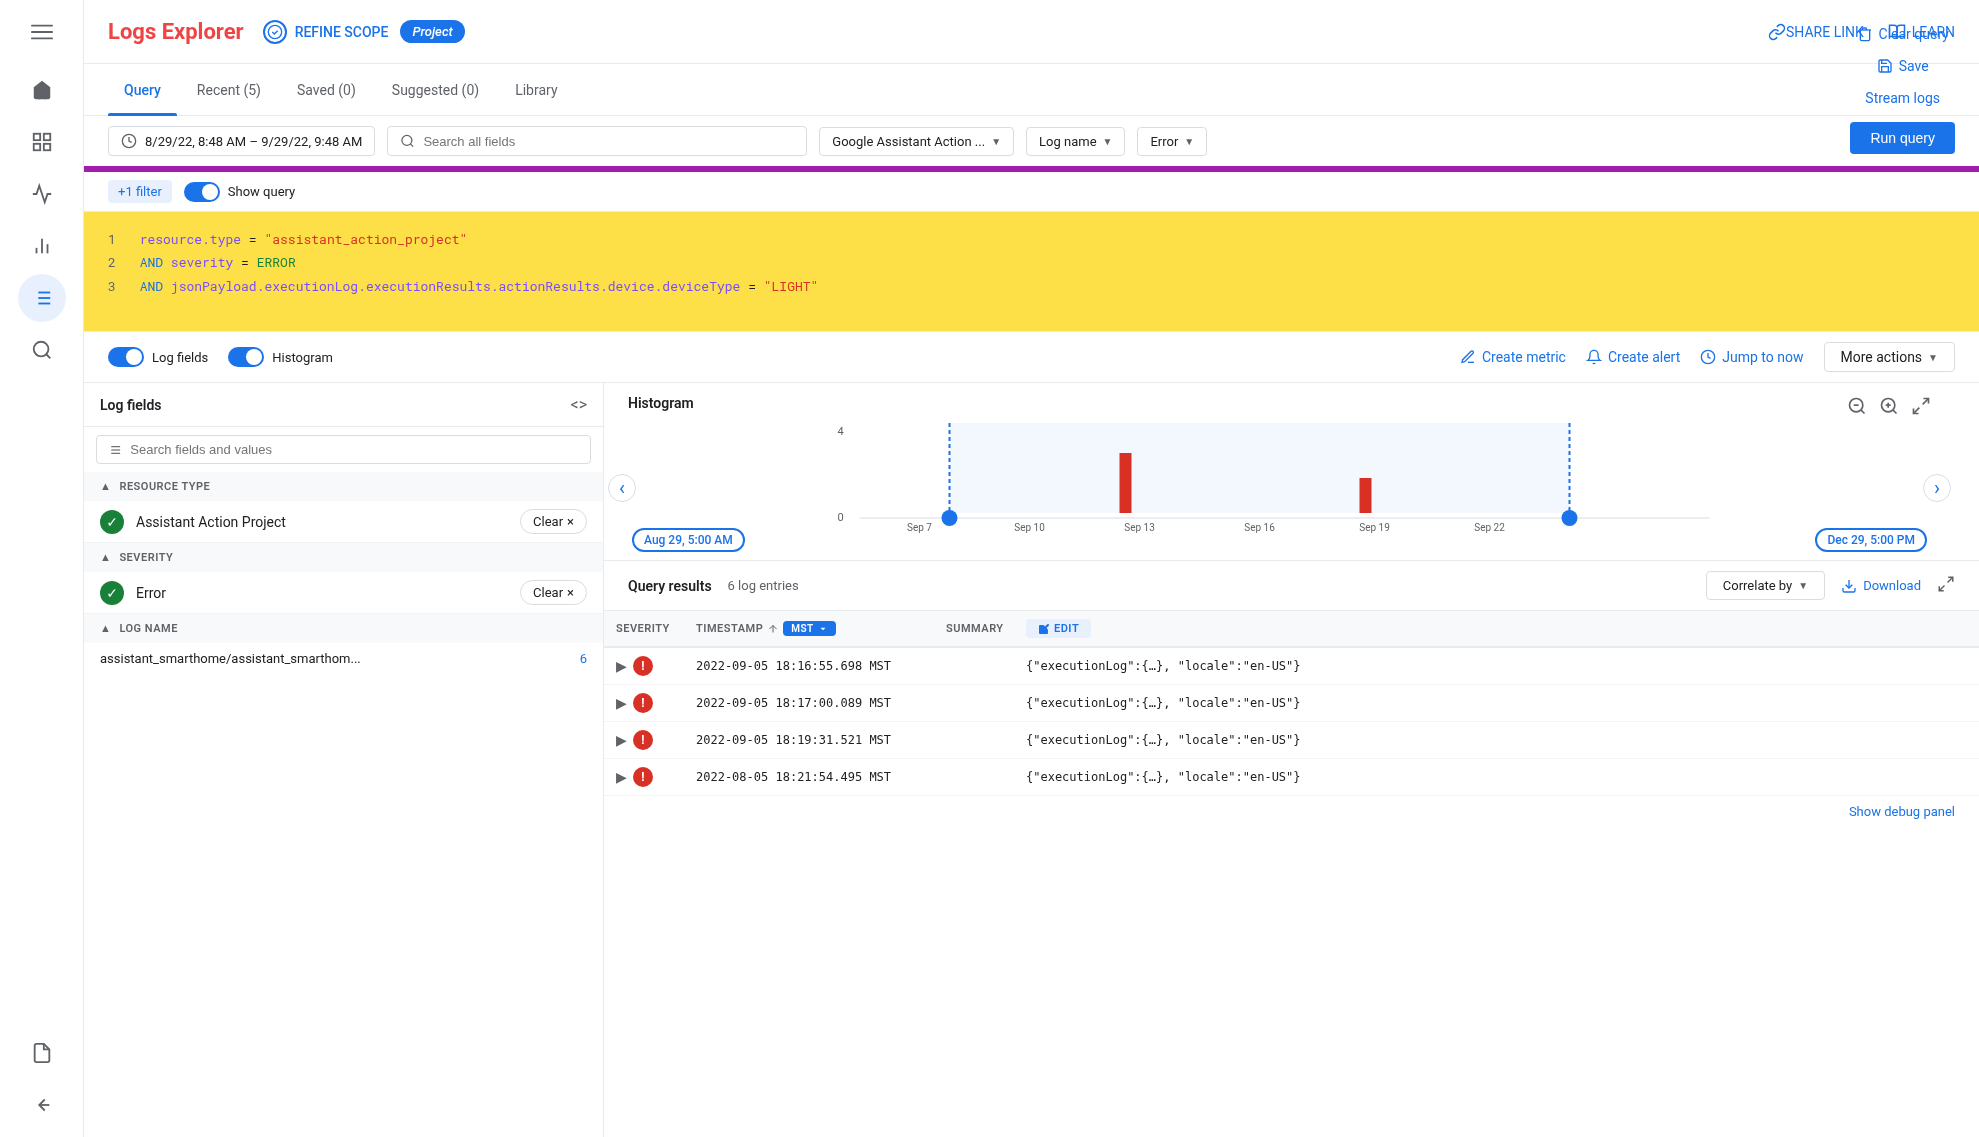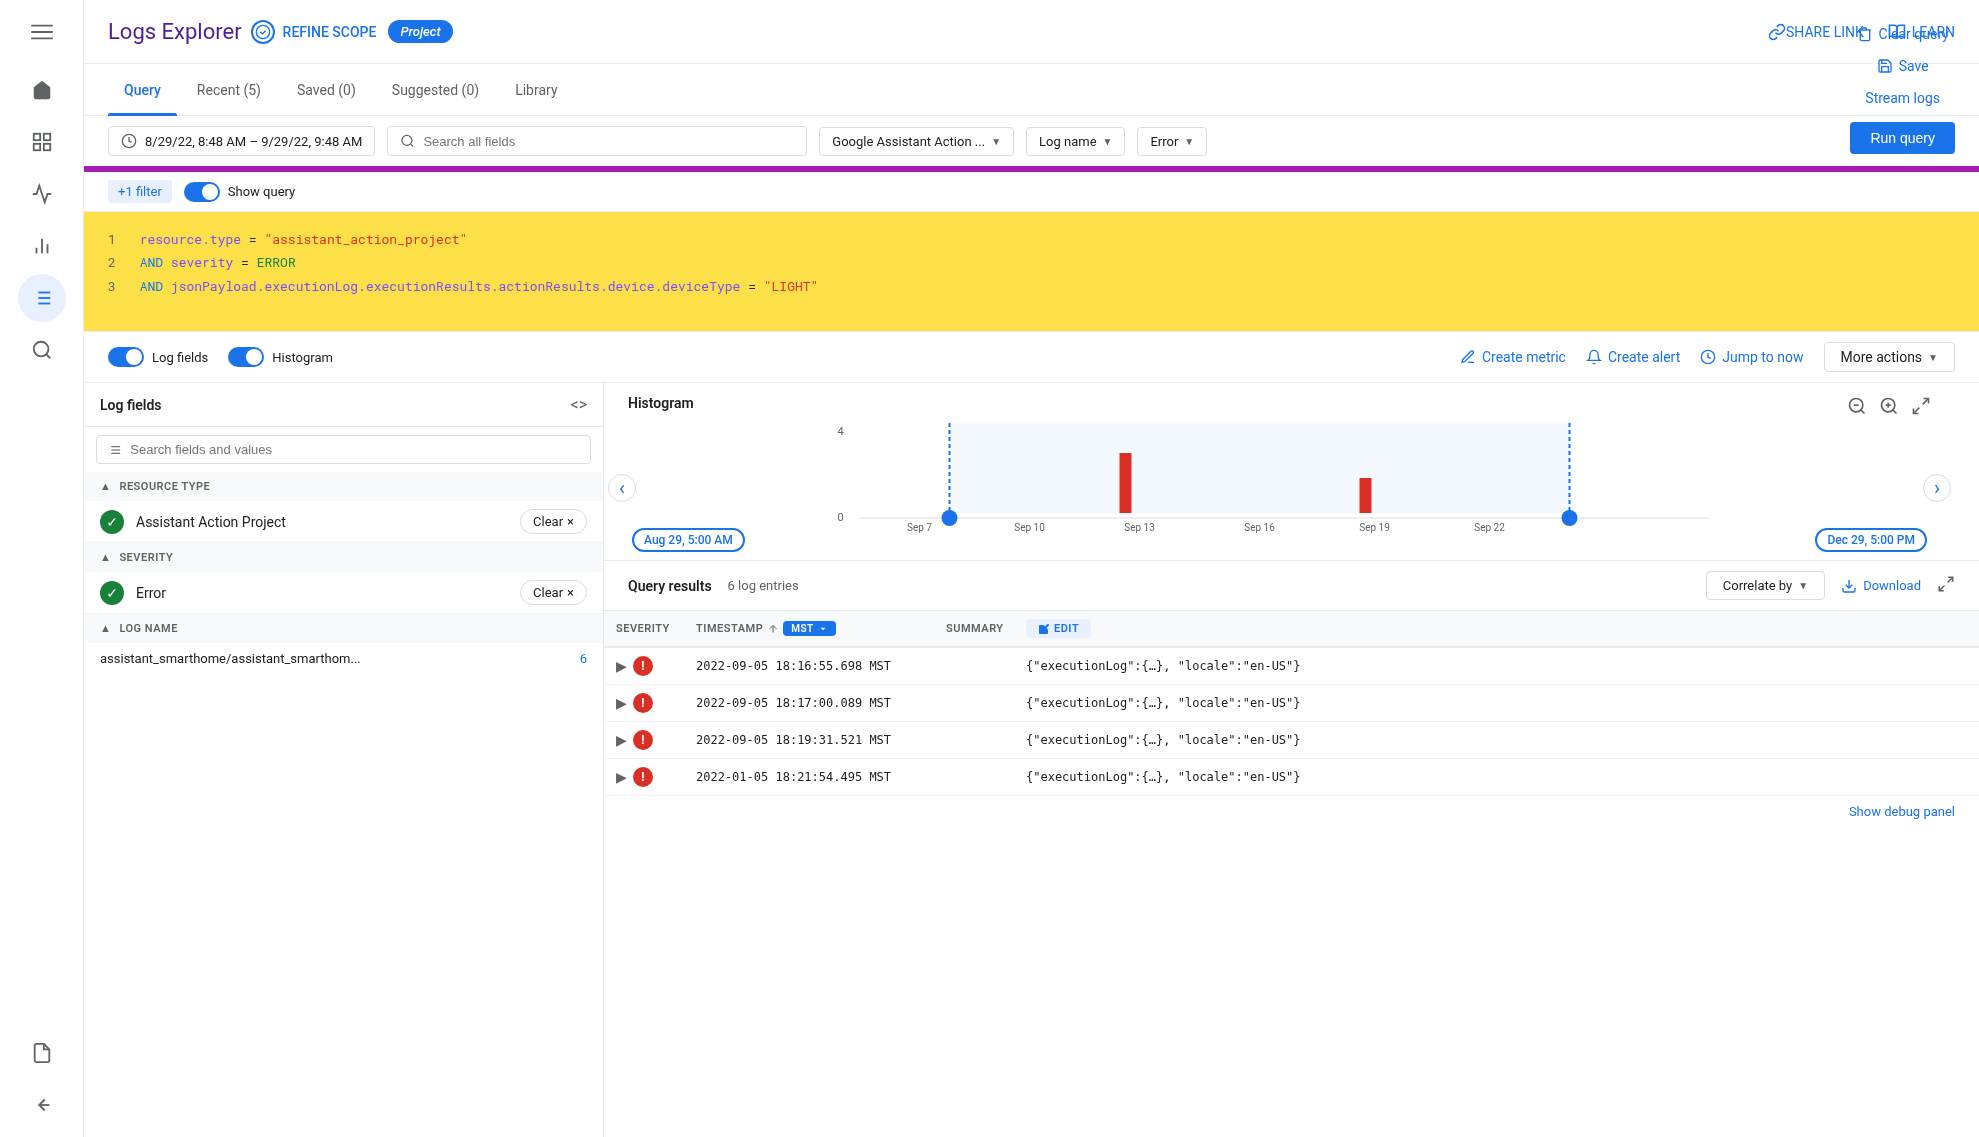--- a/index.html
+++ b/index.html
@@ -16,21 +16,21 @@
     .sidebar-icon.active { background: #e8f0fe; color: #1a73e8; }
 
     
     .main { margin-left: 84px; display: flex; flex-direction: column; height: 100vh; overflow: hidden; }
 
     
     .topbar {
       height: 64px; display: flex; align-items: center; padding: 0 24px;
       border-bottom: 1px solid #e8eaed; flex-shrink: 0;
     }
-    .topbar-title { font-size: 22px; font-weight: 400; color: #4c1d95; margin-right: 9px; }
+    .topbar-title { font-size: 22px; font-weight: 700; color: #ef4444; margin-right: 19px; }
     .refine-scope { display: flex; align-items: center; gap: 8px; color: #1a73e8; font-size: 14px; font-weight: 500; cursor: pointer; }
     .refine-scope-icon { width: 24px; height: 24px; border: 2px solid #1a73e8; border-radius: 50%; display: flex; align-items: center; justify-content: center; font-size: 12px; color: #1a73e8; }
     .project-badge { background: #1a73e8; color: #fff; padding: 4px 12px; border-radius: 16px; font-size: 13px; font-weight: 500; }
     .topbar-spacer { flex: 1; }
     .share-link { display: flex; align-items: center; color: #1a73e8; font-size: 14px; cursor: pointer; margin-right: 24px; }
     .learn-btn { display: flex; align-items: center; gap: 6px; color: #1a73e8; font-size: 14px; cursor: pointer; }
 
     
     .query-tabs {
       display: flex; align-items: center; padding: 0 24px; border-bottom: 1px solid #e8eaed;
@@ -583,21 +583,21 @@
           </div>
           <div class="td timestamp-cell">2022-09-05 18:19:31.521 MST</div>
           <div class="td"></div>
           <div class="td summary-cell">{"executionLog":{…}, "locale":"en-US"}</div>
         </div>
         <div class="table-row-item">
           <div class="td">
             <span class="expand-arrow">▶</span>
             <div class="error-icon">!</div>
           </div>
-          <div class="td timestamp-cell">2022-01-05 18:21:54.495 MST</div>
+          <div class="td timestamp-cell">2022-08-05 18:21:54.495 MST</div>
           <div class="td"></div>
           <div class="td summary-cell">{"executionLog":{…}, "locale":"en-US"}</div>
         </div>
 
         <div class="debug-panel">
           <span class="debug-link">Show debug panel</span>
         </div>
       </div>
     </div>
   </div>

